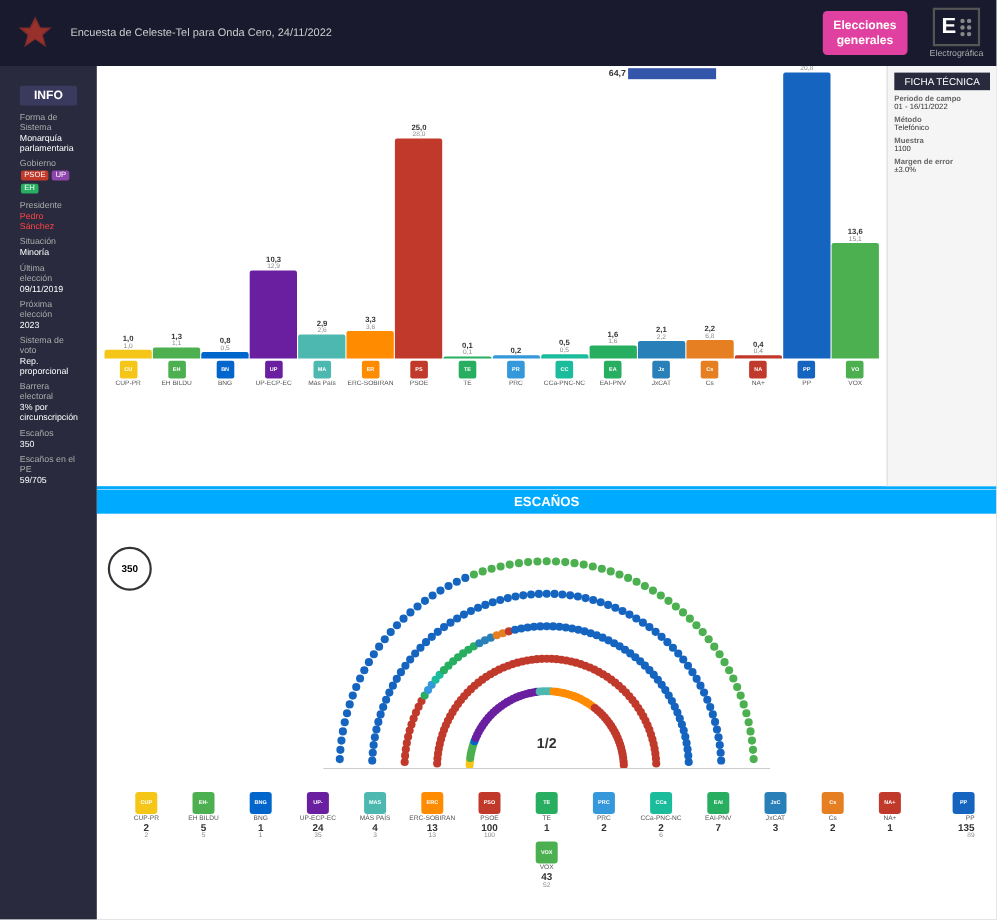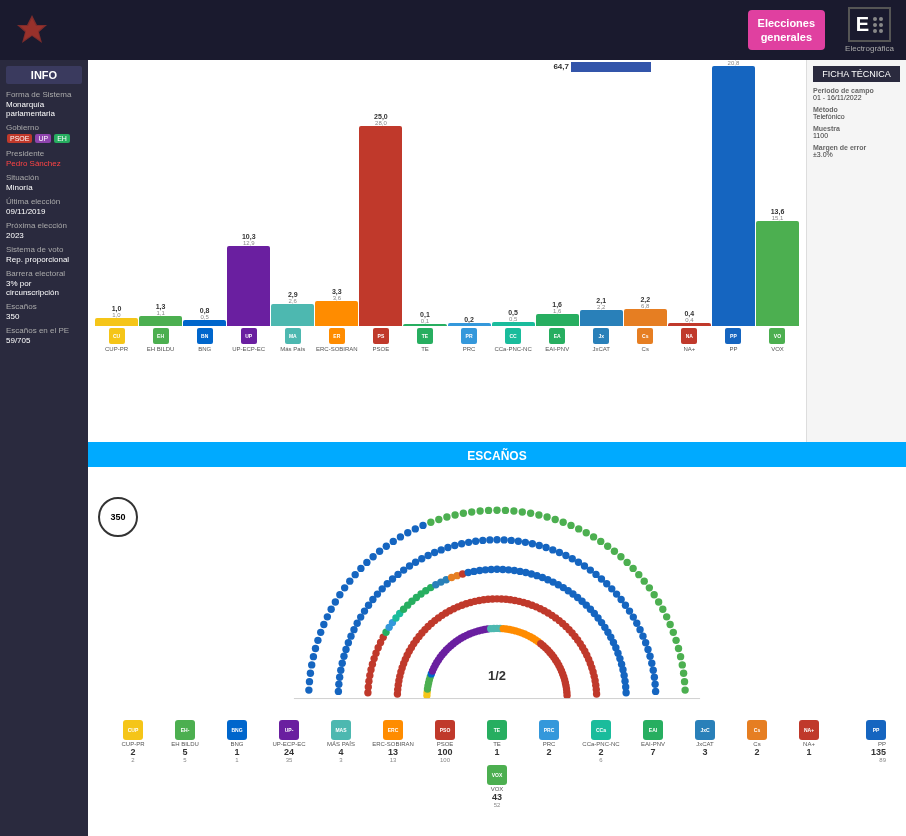--- a/index.html
+++ b/index.html
@@ -10,21 +10,21 @@
     .header-logo { width: 40px; height: 40px; margin-right: 12px; }
     .header-title { flex: 1; }
     .header-title h1 { font-size: 22px; font-weight: bold; line-height: 1.2; }
     .header-title p { font-size: 10px; color: #ccc; }
     .header-badge { background: #e040a0; color: white; padding: 6px 10px; border-radius: 4px; text-align: center; font-size: 11px; font-weight: bold; line-height: 1.3; margin-right: 10px; }
 
     
     .main { display: flex; height: calc(836px - 60px); }
     
     
-    .sidebar { width: 88px; background: #2a2a3e; color: white; padding: 6px; flex-shrink: 0; }
+    .sidebar { width: 88px; background: #2a2a3e; color: white; padding: 18px; flex-shrink: 0; }
     .info-btn { background: #3a3a5e; text-align: center; padding: 3px 6px; font-size: 11px; font-weight: bold; margin-bottom: 6px; border-radius: 2px; }
     .sidebar-section { margin-bottom: 5px; }
     .sidebar-label { font-size: 8px; color: #aaa; margin-bottom: 1px; }
     .sidebar-value { font-size: 8px; color: white; }
     .sidebar-value.red { color: #ff4444; }
     .tag { display: inline-block; padding: 1px 3px; border-radius: 2px; font-size: 7px; margin: 1px; }
     .tag-red { background: #c0392b; }
     .tag-green { background: #27ae60; }
     .tag-purple { background: #8e44ad; }
 
@@ -40,20 +40,21 @@
   </style>
 </head>
 <body>
 
 <div class="header">
   <svg class="header-logo" viewBox="0 0 40 40">
     <polygon points="20,5 15,15 5,15 13,22 10,33 20,26 30,33 27,22 35,15 25,15" fill="#c0392b" opacity="0.6"></polygon>
     <polygon points="20,8 16,16 8,16 14,21 12,30 20,25 28,30 26,21 32,16 24,16" fill="#c0392b" opacity="0.4"></polygon>
   </svg>
   <div class="header-title">
+    <p>Encuesta de Celeste-Tel para Onda Cero, 24/11/2022</p>
   </div>
   <div style="margin-right: 10px; text-align:center;">
     <div class="header-badge">
       <div>Elecciones</div>
       <div>generales</div>
     </div>
   </div>
   <div style="display:flex; flex-direction:column; align-items:center;">
     <div style="display:flex; align-items:center; border: 2px solid #555; padding: 4px 6px; background: #1a1a2e;">
       <span style="font-size:20px; font-weight:bold; color:white; margin-right:4px;">E</span>

